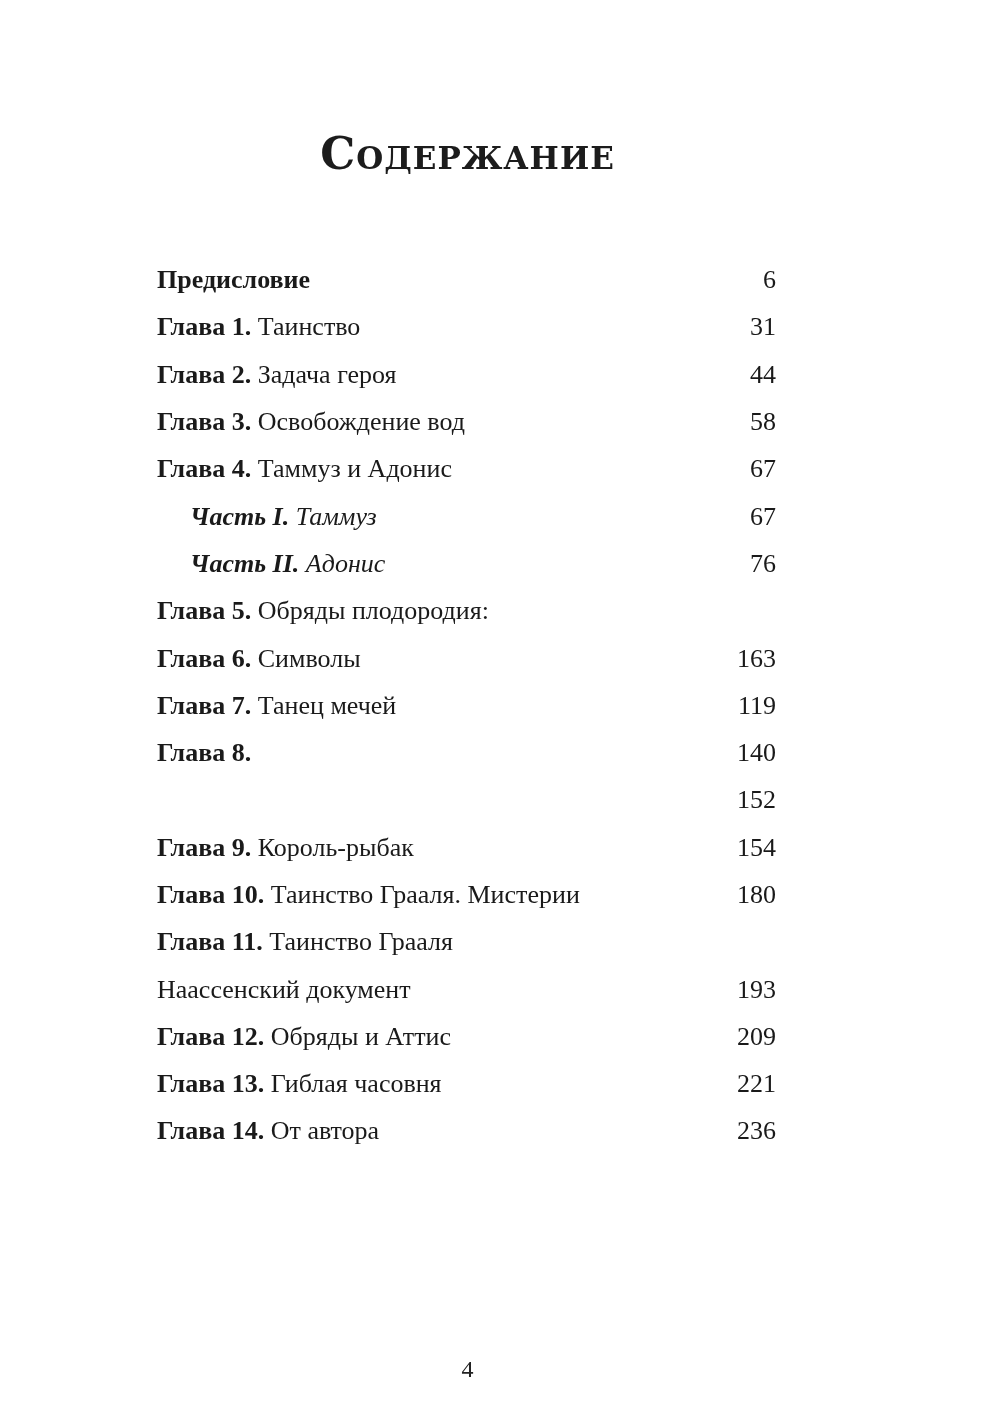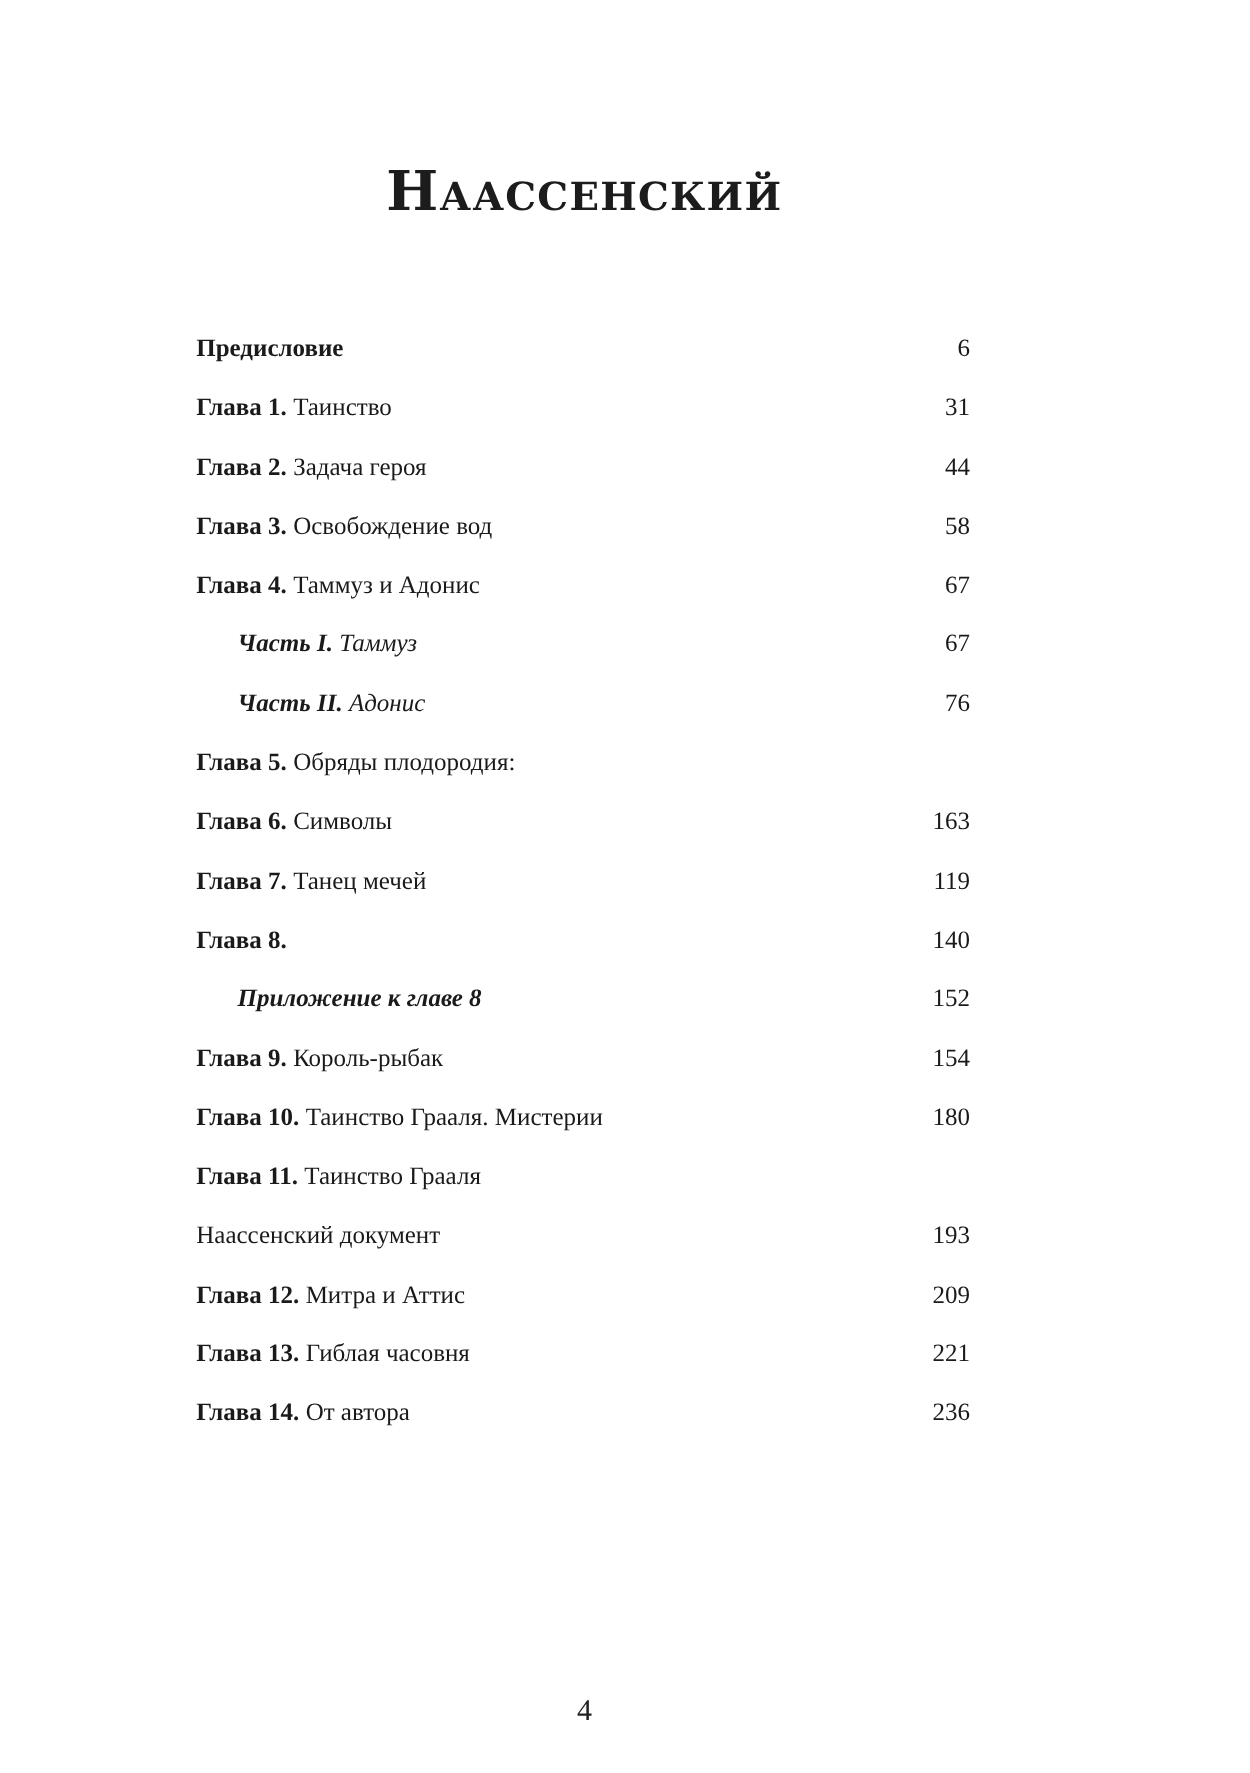--- a/index.html
+++ b/index.html
@@ -29,23 +29,23 @@
       color: #1c1c1c;
     }
     .toc {
       position: absolute;
       top: 256px;
       left: 157px;
       width: 619px;
     }
     .toc-row {
       display: flex;
-      align-items: flex-start;
+      align-items: center;
       height: 47.3px;
-      font-size: 20px;
+      font-size: 26px;
       line-height: 47px;
       white-space: nowrap;
       overflow: hidden;
     }
     .toc-row.indent {
       padding-left: 33px;
     }
     .toc-row .label-bold {
       font-weight: bold;
     }
@@ -83,21 +83,21 @@
       left: 0;
       width: 935px;
       text-align: center;
       font-size: 24px;
       color: #222;
     }
   </style>
 </head>
 <body>
 
-<div class="page-title">Наассенский</div>
+<div class="page-title">Содержание</div>
 
 <div class="toc" id="toc">
     <div class="toc-row">
       <span class="label-bold">Предисловие</span>
       <span class="leader"></span>
       <span class="page">6</span>
     </div>
     <div class="toc-row">
       <span class="label-bold">Глава 1.</span>
       <span class="sep"> </span>
@@ -159,21 +159,20 @@
       <span class="leader"></span>
       <span class="page">119</span>
     </div>
     <div class="toc-row">
       <span class="label-bold">Глава 8.</span>
       <span class="sep"> </span>
       <span class="leader"></span>
       <span class="page">140</span>
     </div>
     <div class="toc-row indent">
-      <span class="label-bold-italic">Приложение к главе 8</span>
       <span class="leader"></span>
       <span class="page">152</span>
     </div>
     <div class="toc-row">
       <span class="label-bold">Глава 9.</span>
       <span class="sep"> </span>
       <span class="label-plain">Король-рыбак</span>
       <span class="leader"></span>
       <span class="page">154</span>
     </div>
@@ -190,21 +189,21 @@
       <span class="label-plain">Таинство Грааля</span>
     </div>
     <div class="toc-row">
       <span class="label-plain">Наассенский документ</span>
       <span class="leader"></span>
       <span class="page">193</span>
     </div>
     <div class="toc-row">
       <span class="label-bold">Глава 12.</span>
       <span class="sep"> </span>
-      <span class="label-plain">Митра и Аттис</span>
+      <span class="label-plain">Обряды и Аттис</span>
       <span class="leader"></span>
       <span class="page">209</span>
     </div>
     <div class="toc-row">
       <span class="label-bold">Глава 13.</span>
       <span class="sep"> </span>
       <span class="label-plain">Гиблая часовня</span>
       <span class="leader"></span>
       <span class="page">221</span>
     </div>

